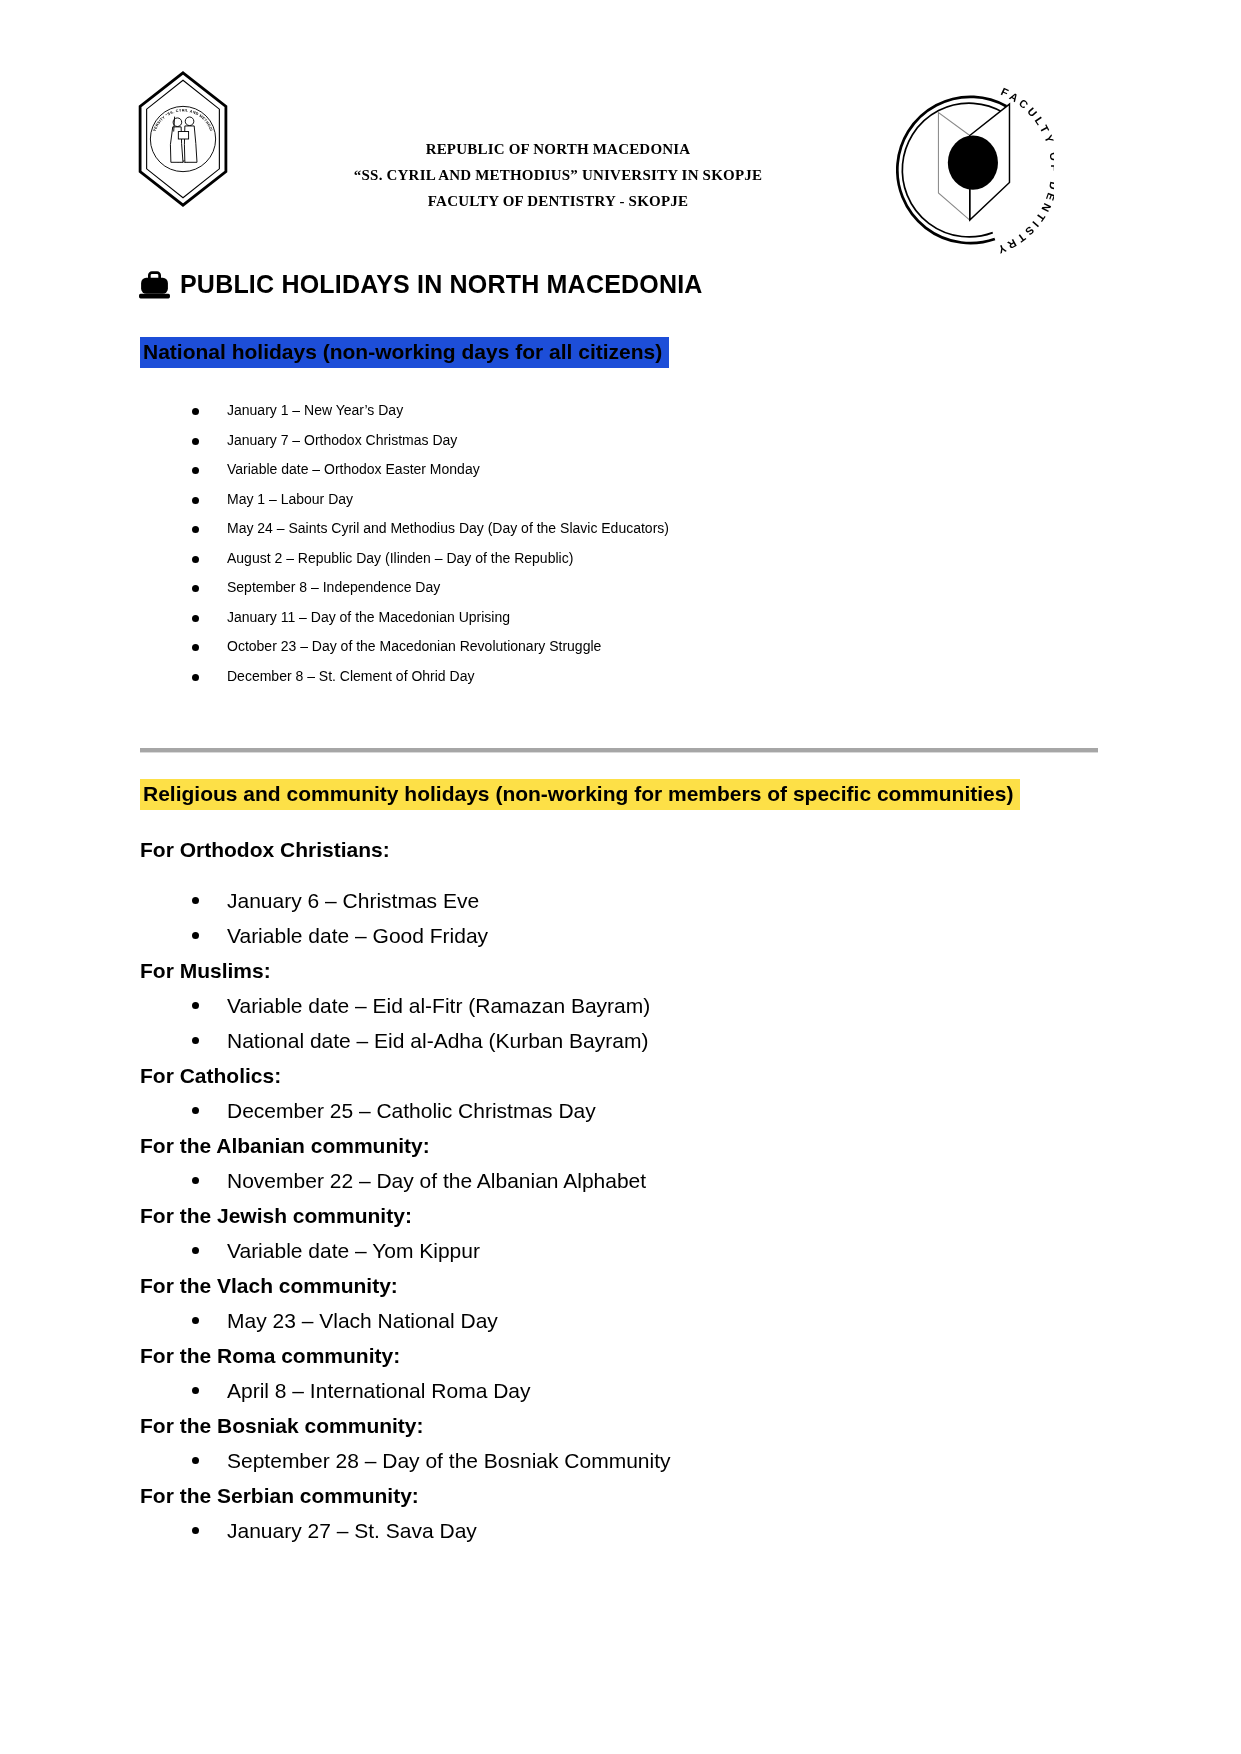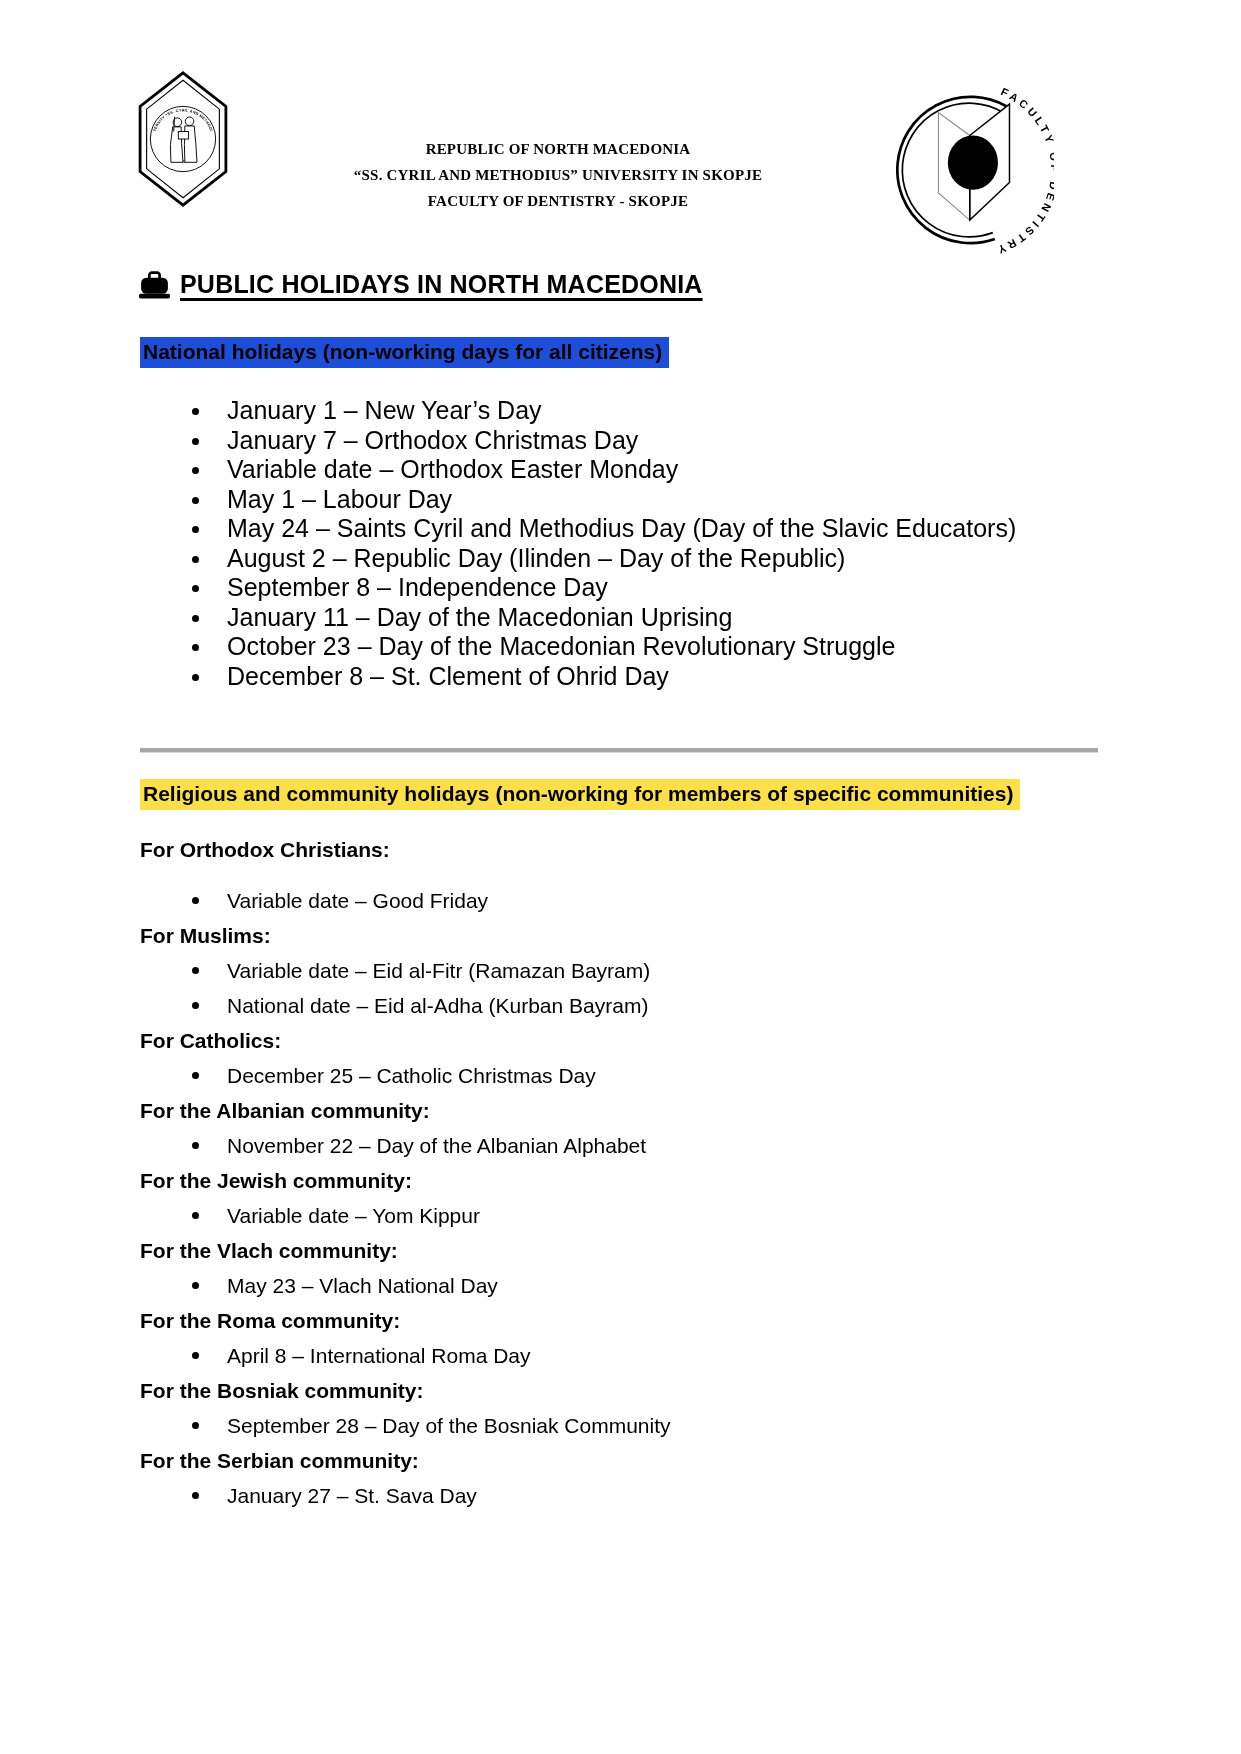--- a/index.html
+++ b/index.html
@@ -11,33 +11,33 @@
   .seal-logo { position:absolute; left:136px; top:70px; width:94px; height:138px; }
   .fac-logo  { position:absolute; left:896px; top:78px; width:158px; height:186px; }
   .letterhead {
     position:absolute; left:197px; top:136px; width:722px; text-align:center;
     font-family:"Liberation Serif", serif; font-weight:bold; font-size:15px; line-height:26px;
     letter-spacing:.2px;
   }
   
   .title-row { position:absolute; left:138px; top:268px; display:flex; align-items:center; gap:9px; }
   .title-row .title-text {
-    font-size:25px; font-weight:bold; text-decoration:underline;
+    font-size:25px; font-weight:bold; 
     text-decoration-thickness:3px; text-underline-offset:5px; letter-spacing:.2px;
   }
   .brief-icon { width:33px; height:29px; margin-top:3px; }
   
   .hl {
     position:absolute; left:140px; font-weight:bold; font-size:21px;
     padding:3px 7px 4px 3px; white-space:nowrap;
   }
   .hl-national  { top:337px; }
   .hl-religious { top:755px; }
   
-  .nat-list { position:absolute; left:140px; top:396px; margin:0; padding:0; list-style:none; font-size:25px; }
+  .nat-list { position:absolute; left:140px; top:396px; margin:0; padding:0; list-style:none; font-size:14px; }
   .nat-list li { position:relative; height:29.5px; line-height:29.5px; padding-left:87px; white-space:nowrap; }
   .nat-list li::before, .group li::before {
     content:""; position:absolute; left:52px; top:12px; width:7px; height:7px;
     border-radius:50%; background:#000;
   }
   
   .divider { position:absolute; left:140px; top:748px; width:958px; height:4px;
              background:#a6a6a6; border-bottom:1px solid #d9d9d9; }
   
   .groups { position:absolute; left:140px; top:832px; font-size:21px; }
@@ -131,20 +131,21 @@
   <div class="divider"></div>
 
   <div class="hl hl-religious" style="background: #fde047; margin-top: 24px;">Religious and community holidays (non-working for members of specific communities)</div>
 
   <div class="groups">
 
       <div class="group">
         <div class="glabel">For Orthodox Christians:</div>
         <ul>
 
+            <li><span>January 6 – Christmas Eve</span></li>
 
             <li><span>Variable date – Good Friday</span></li>
           </ul>
       </div>
 
       <div class="group">
         <div class="glabel">For Muslims:</div>
         <ul>
 
             <li><span>Variable date – Eid al-Fitr (Ramazan Bayram)</span></li>

